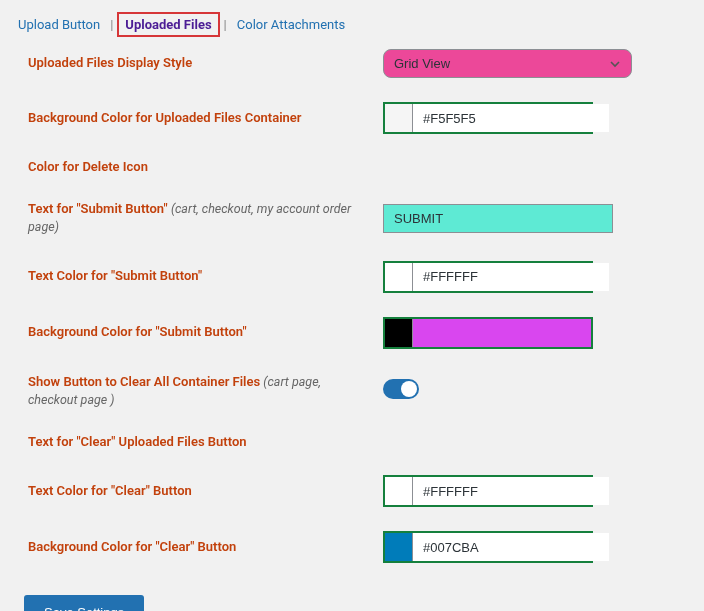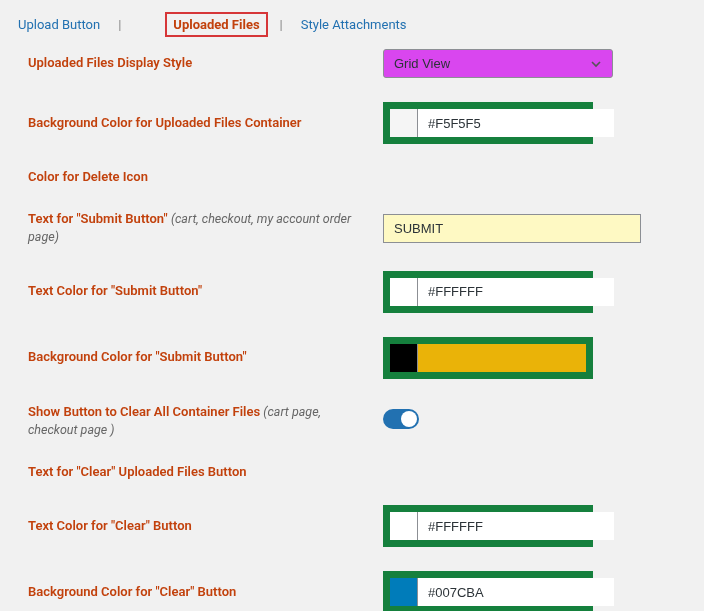--- a/index.html
+++ b/index.html
@@ -13,37 +13,36 @@
       padding: 8px;
       width: 704px;
       font-size: 13px;
       color: #222;
     }
     .container {
       background: #f1f1f1;
     }
     .tabs {
       display: flex;
-      gap: 12px;
+      gap: 4px;
       padding: 4px 4px 12px 4px;
       align-items: center;
     }
     .tab {
       font-size: 13px;
       padding: 3px 6px;
       cursor: pointer;
     }
     .tab.inactive {
       color: #2271b1;
     }
     .tab.active {
       font-weight: 700;
-      color: #c2410c;
+      color: #4c1d95;
       border: 2px solid #d63638;
-      margin-left: 32px;
     }
     .tab-sep {
       color: #888;
       font-size: 13px;
     }
     .form {
       padding: 0 20px 12px 20px;
     }
     .row {
       display: flex;
@@ -65,24 +64,24 @@
       font-style: italic;
       color: #666;
       font-weight: 400;
       font-size: 12.5px;
     }
     .control-col {
       flex: 1;
     }
     .select-wrap {
       position: relative;
-      width: 230px;
-      background: #d946ef;
+      width: 249px;
+      background: #ec4899;
       border: 1px solid #8c8f94;
-      border-radius: 3px;
+      border-radius: 8px;
     }
     .select-wrap select {
       width: 100%;
       appearance: none;
       -webkit-appearance: none;
       border: none;
       background: transparent;
       padding: 6px 30px 6px 10px;
       font-size: 13px;
       color: #2c3338;
@@ -94,41 +93,41 @@
       top: 50%;
       transform: translateY(-50%);
       pointer-events: none;
     }
     .select-wrap .chev svg {
       display: block;
     }
     .color-field {
       display: flex;
       width: 210px;
-      border: 7px solid #15803d;
-      background: #eab308;
+      border: 2px solid #15803d;
+      background: #d946ef;
     }
     .swatch {
       width: 28px;
       height: 28px;
       flex-shrink: 0;
       border-right: 1px solid #8c8f94;
     }
     .color-field input {
       flex: 1;
       border: none;
       padding: 0 10px;
       font-size: 13px;
       color: #2c3338;
       outline: none;
       background: #fff;
     }
     .text-input {
-      width: 258px;
-      background: #fef9c3;
+      width: 230px;
+      background: #5eead4;
       border: 1px solid #8c8f94;
       padding: 6px 10px;
       font-size: 13px;
       color: #2c3338;
       outline: none;
     }
     .toggle {
       display: inline-block;
       width: 36px;
       height: 20px;
@@ -161,21 +160,21 @@
 </head>
 <body>
 
 <div class="container">
 
   <div class="tabs">
     <span class="tab inactive">Upload Button</span>
     <span class="tab-sep">|</span>
     <span class="tab active">Uploaded Files</span>
     <span class="tab-sep">|</span>
-    <span class="tab inactive">Style Attachments</span>
+    <span class="tab inactive">Color Attachments</span>
   </div>
 
   <div class="form">
 
     <div class="row">
       <div class="label-col"><span class="main">Uploaded Files Display Style</span></div>
       <div class="control-col">
         <div class="select-wrap">
           <select>
             <option>Grid View</option>

